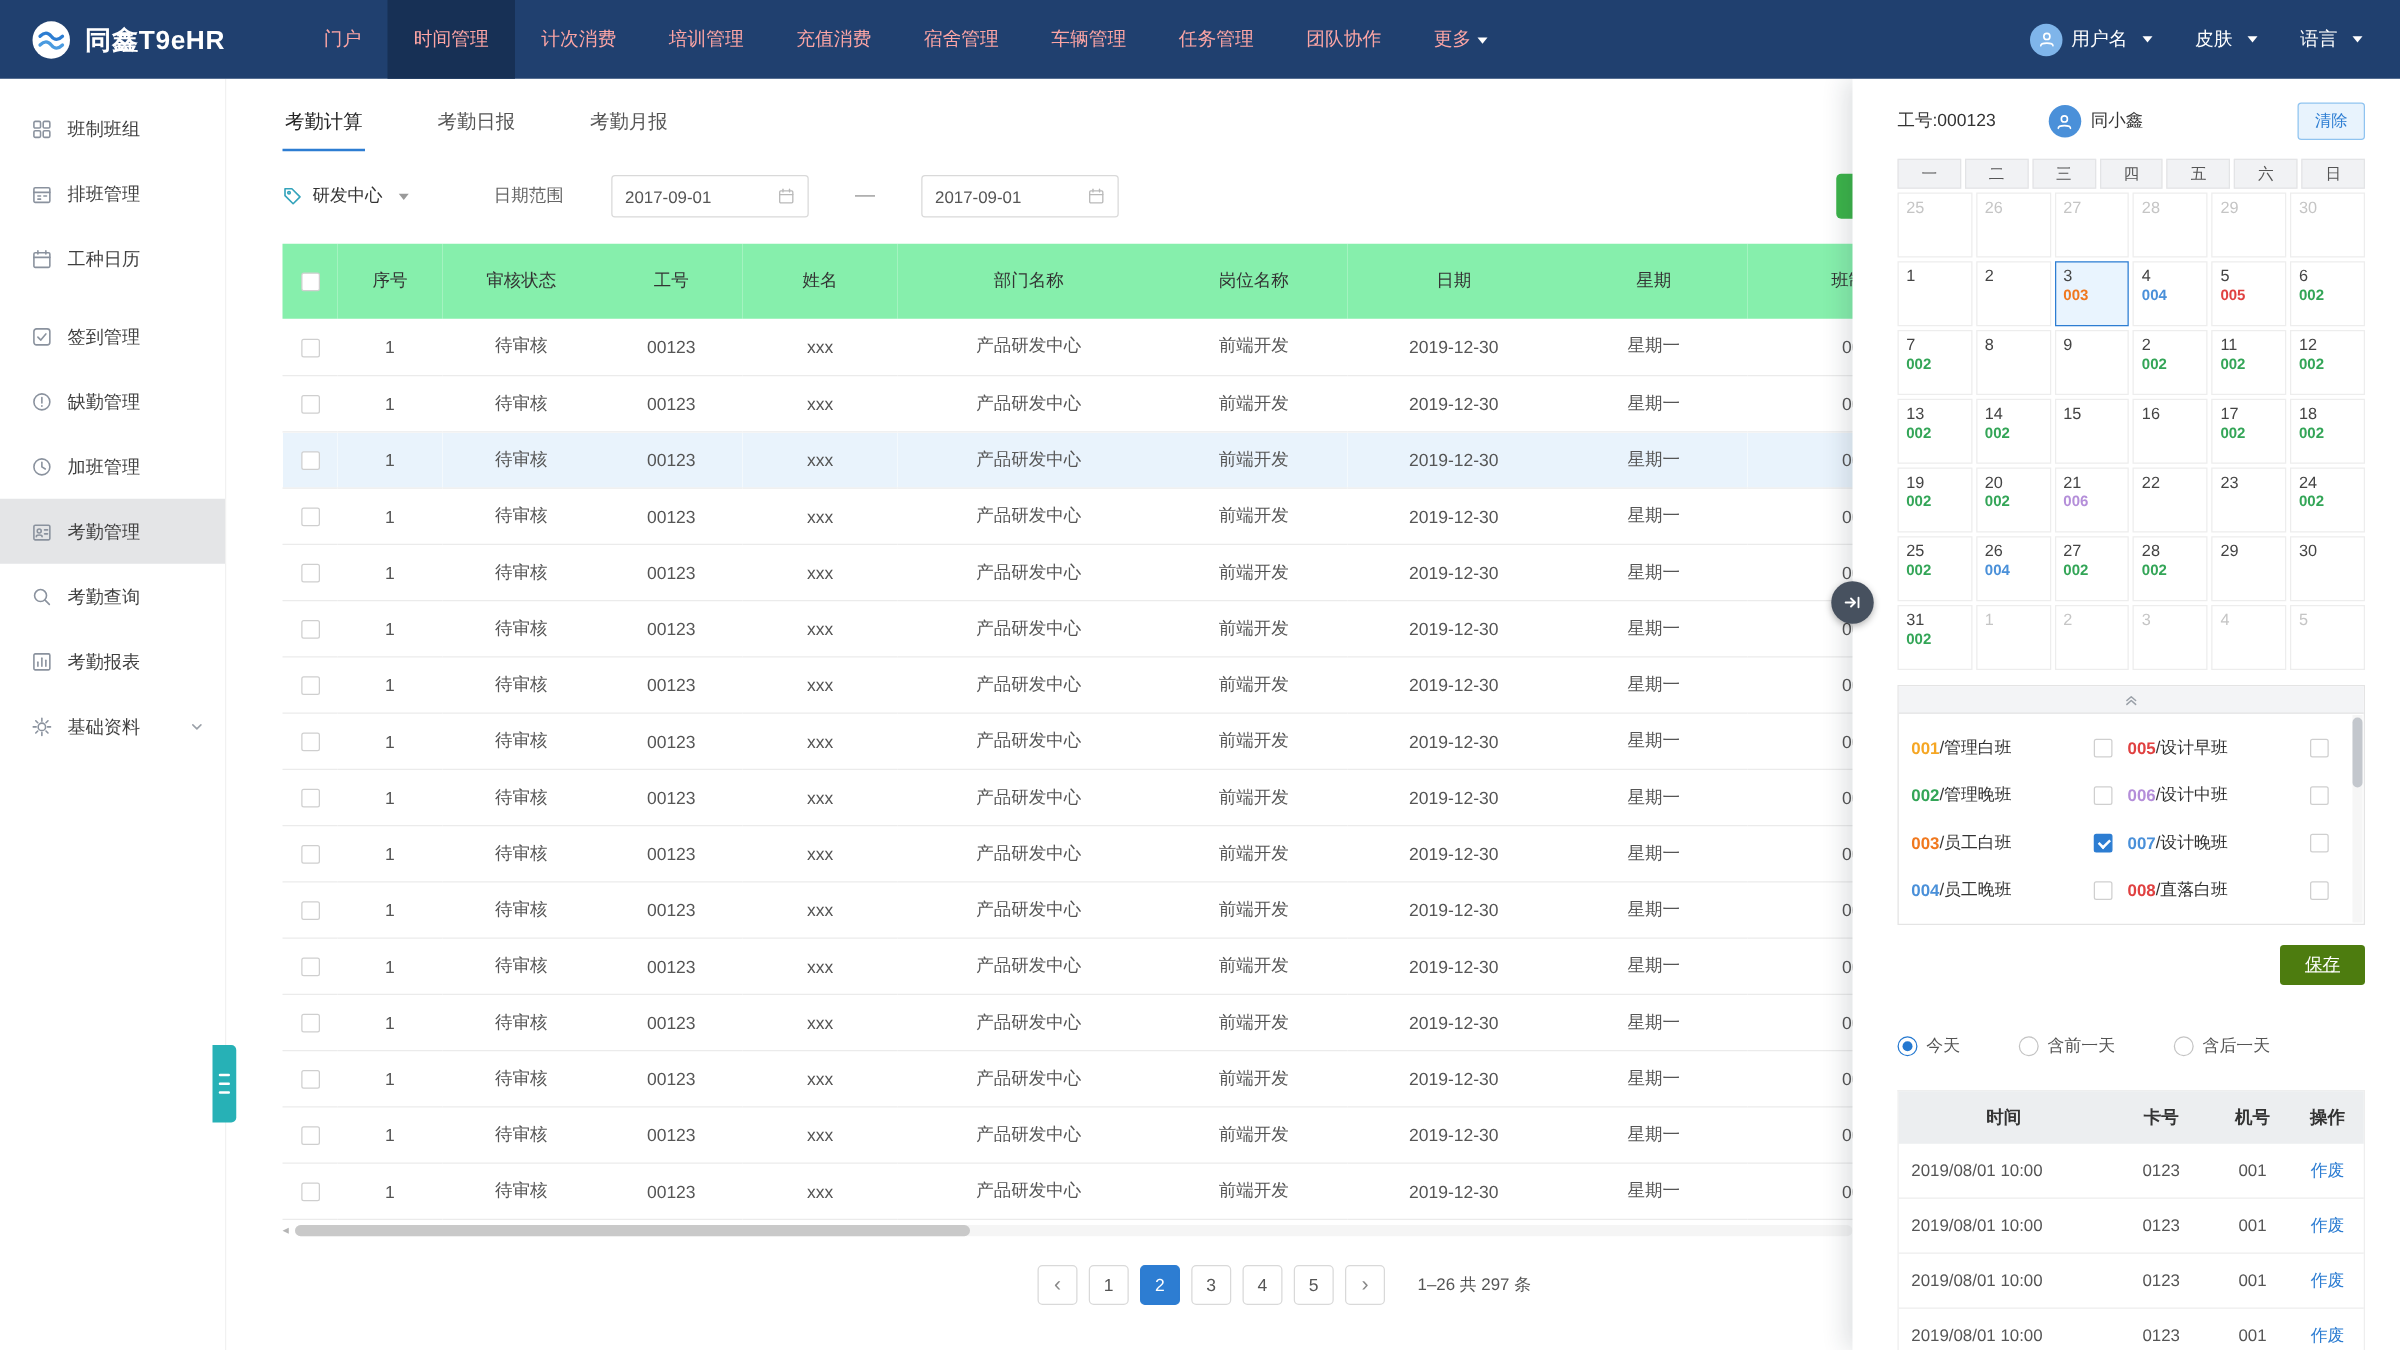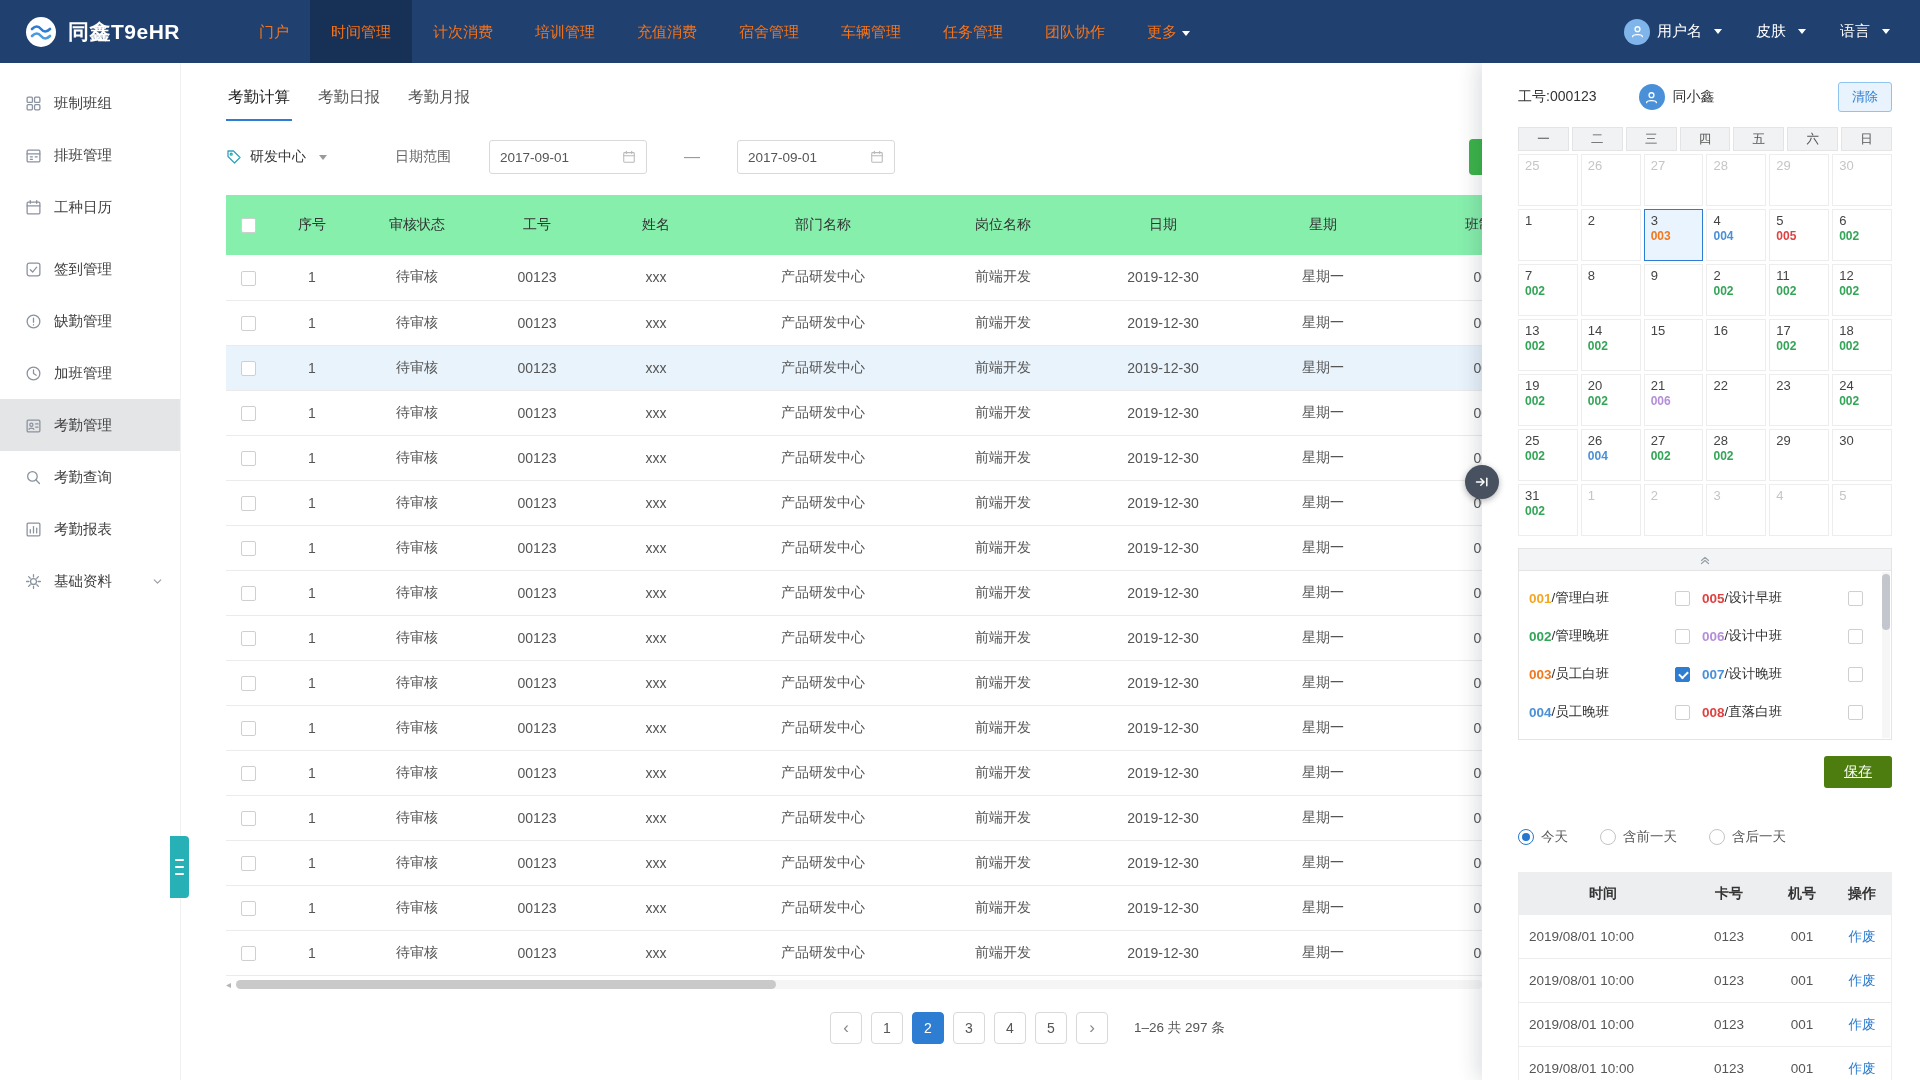--- a/index.html
+++ b/index.html
@@ -5,40 +5,40 @@
   * { margin:0; padding:0; box-sizing:border-box; }
   html,body { width:1920px; height:1080px; overflow:hidden; background:#fff;
     font-family:"Liberation Sans","DejaVu Sans",sans-serif; }
 
   
   .navbar { position:absolute; left:0; top:0; width:1920px; height:63px; background:#20406f;
     display:flex; align-items:center; padding:0 30px 0 24px; z-index:100; }
   .brand { display:flex; align-items:center; gap:10px; margin-right:58px; }
   .brand-text { color:#fff; font-size:21px; font-weight:bold; letter-spacing:.5px; }
   .nav-menu { display:flex; height:63px; }
-  .nav-item { height:63px; line-height:63px; padding:0 21px; color:#f97316; font-size:15px; cursor:pointer; white-space:nowrap; }
+  .nav-item { height:63px; line-height:63px; padding:0 21px; color:#fca5a5; font-size:15px; cursor:pointer; white-space:nowrap; }
   .nav-item.active { background:#173055; }
   .nav-right { margin-left:auto; display:flex; align-items:center; gap:34px; color:#fff; font-size:15px; }
   .nav-right .grp { display:flex; align-items:center; gap:7px; cursor:pointer; }
   .avatar-sm { width:26px; height:26px; border-radius:50%; background:#7fb5ea; display:flex; align-items:center; justify-content:center; color:#fff; }
   .caret { display:inline-block; width:0; height:0; border:4px solid transparent; border-top:5px solid #fff; margin-left:5px; margin-top:4px; vertical-align:middle; }
 
   
   .sidebar { position:absolute; left:0; top:63px; bottom:0; width:181px; background:#fff;
     border-right:1px solid #f1f1f1; padding-top:14px; z-index:10; }
   .side-item { height:52px; display:flex; align-items:center; padding-left:25px; gap:12px;
     font-size:14.5px; color:#3f3f3f; cursor:pointer; }
   .side-item .icn { width:17px; height:17px; color:#8a929e; display:flex; }
   .side-item.active { background:#e4e5e7; }
   .side-item.group-start { margin-top:10px; }
   .side-caret { margin-left:auto; margin-right:16px; color:#9aa0a8; display:flex; }
 
   
   .main { position:absolute; left:181px; top:63px; right:0; bottom:0; background:#fff; padding:18px 0 0 45px; }
-  .tabs { display:flex; gap:24px; }
+  .tabs { display:flex; gap:56px; }
   .tab { font-size:15.5px; color:#555; padding:6px 2px 13px; cursor:pointer; position:relative; }
   .tab.active { color:#222; }
   .tab.active::after { content:""; position:absolute; left:0; right:0; bottom:0; height:2px; background:#2d7dd2; }
 
   .filter-row { margin-top:18px; display:flex; align-items:center; height:36px; position:relative;gap:24px; }
   .dept { display:flex; align-items:center; gap:8px; font-size:14px; color:#333; margin-right:44px; cursor:pointer; }
   .dept .caret { border-top-color:#9a9a9a; }
   .flabel { color:#666; font-size:14px; margin-right:14px; }
   .date-input { width:158px; height:34px; border:1px solid #d9d9d9; border-radius:3px; display:flex;
     align-items:center; padding:0 10px; color:#555; font-size:13.5px; background:#fff; cursor:pointer; }
@@ -109,21 +109,21 @@
   .shift-item { display:flex; align-items:center; font-size:13.5px; color:#333; }
   .shift-item .scode { font-weight:bold; }
   .shift-item .checkbox { margin-left:auto; margin-right:12px; }
   .shift-scrollbar { position:absolute; right:1px; top:23px; bottom:1px; width:8px; background:#f6f6f6; }
   .shift-scroll-thumb { position:absolute; right:0; top:2px; width:8px; height:56px; background:#c3c7cd; border-radius:4px; cursor:grab; }
 
   .save-row { margin-top:16px; text-align:right; }
   .save-btn { background:#4d7c0f; color:#fff; border:none; border-radius:3px; font-size:14px;
     padding:7px 20px; cursor:pointer;text-decoration:underline; }
 
-  .radio-row { margin-top:40px; display:flex; align-items:center; gap:32px; }
+  .radio-row { margin-top:40px; display:flex; align-items:center; gap:47px; }
   .radio-opt { display:flex; align-items:center; gap:7px; cursor:pointer; }
   .radio { width:16px; height:16px; border-radius:50%; border:1.5px solid #c4c4c4; background:#fff; position:relative; }
   .radio.checked { border-color:#2478d0; }
   .radio.checked::after { content:""; position:absolute; left:2.5px; top:2.5px; width:8px; height:8px;
     border-radius:50%; background:#2478d0; }
   .rlabel { font-size:13.5px; color:#555; }
 
   .records { margin-top:26px; border:1px solid #eee; border-bottom:none; }
   .rec-head { display:grid; grid-template-columns:168px 84px 62px 1fr; background:#eceef0; height:42px; }
   .rec-head > div { display:flex; align-items:center; justify-content:center; font-size:14px; color:#333; font-weight:600; }

